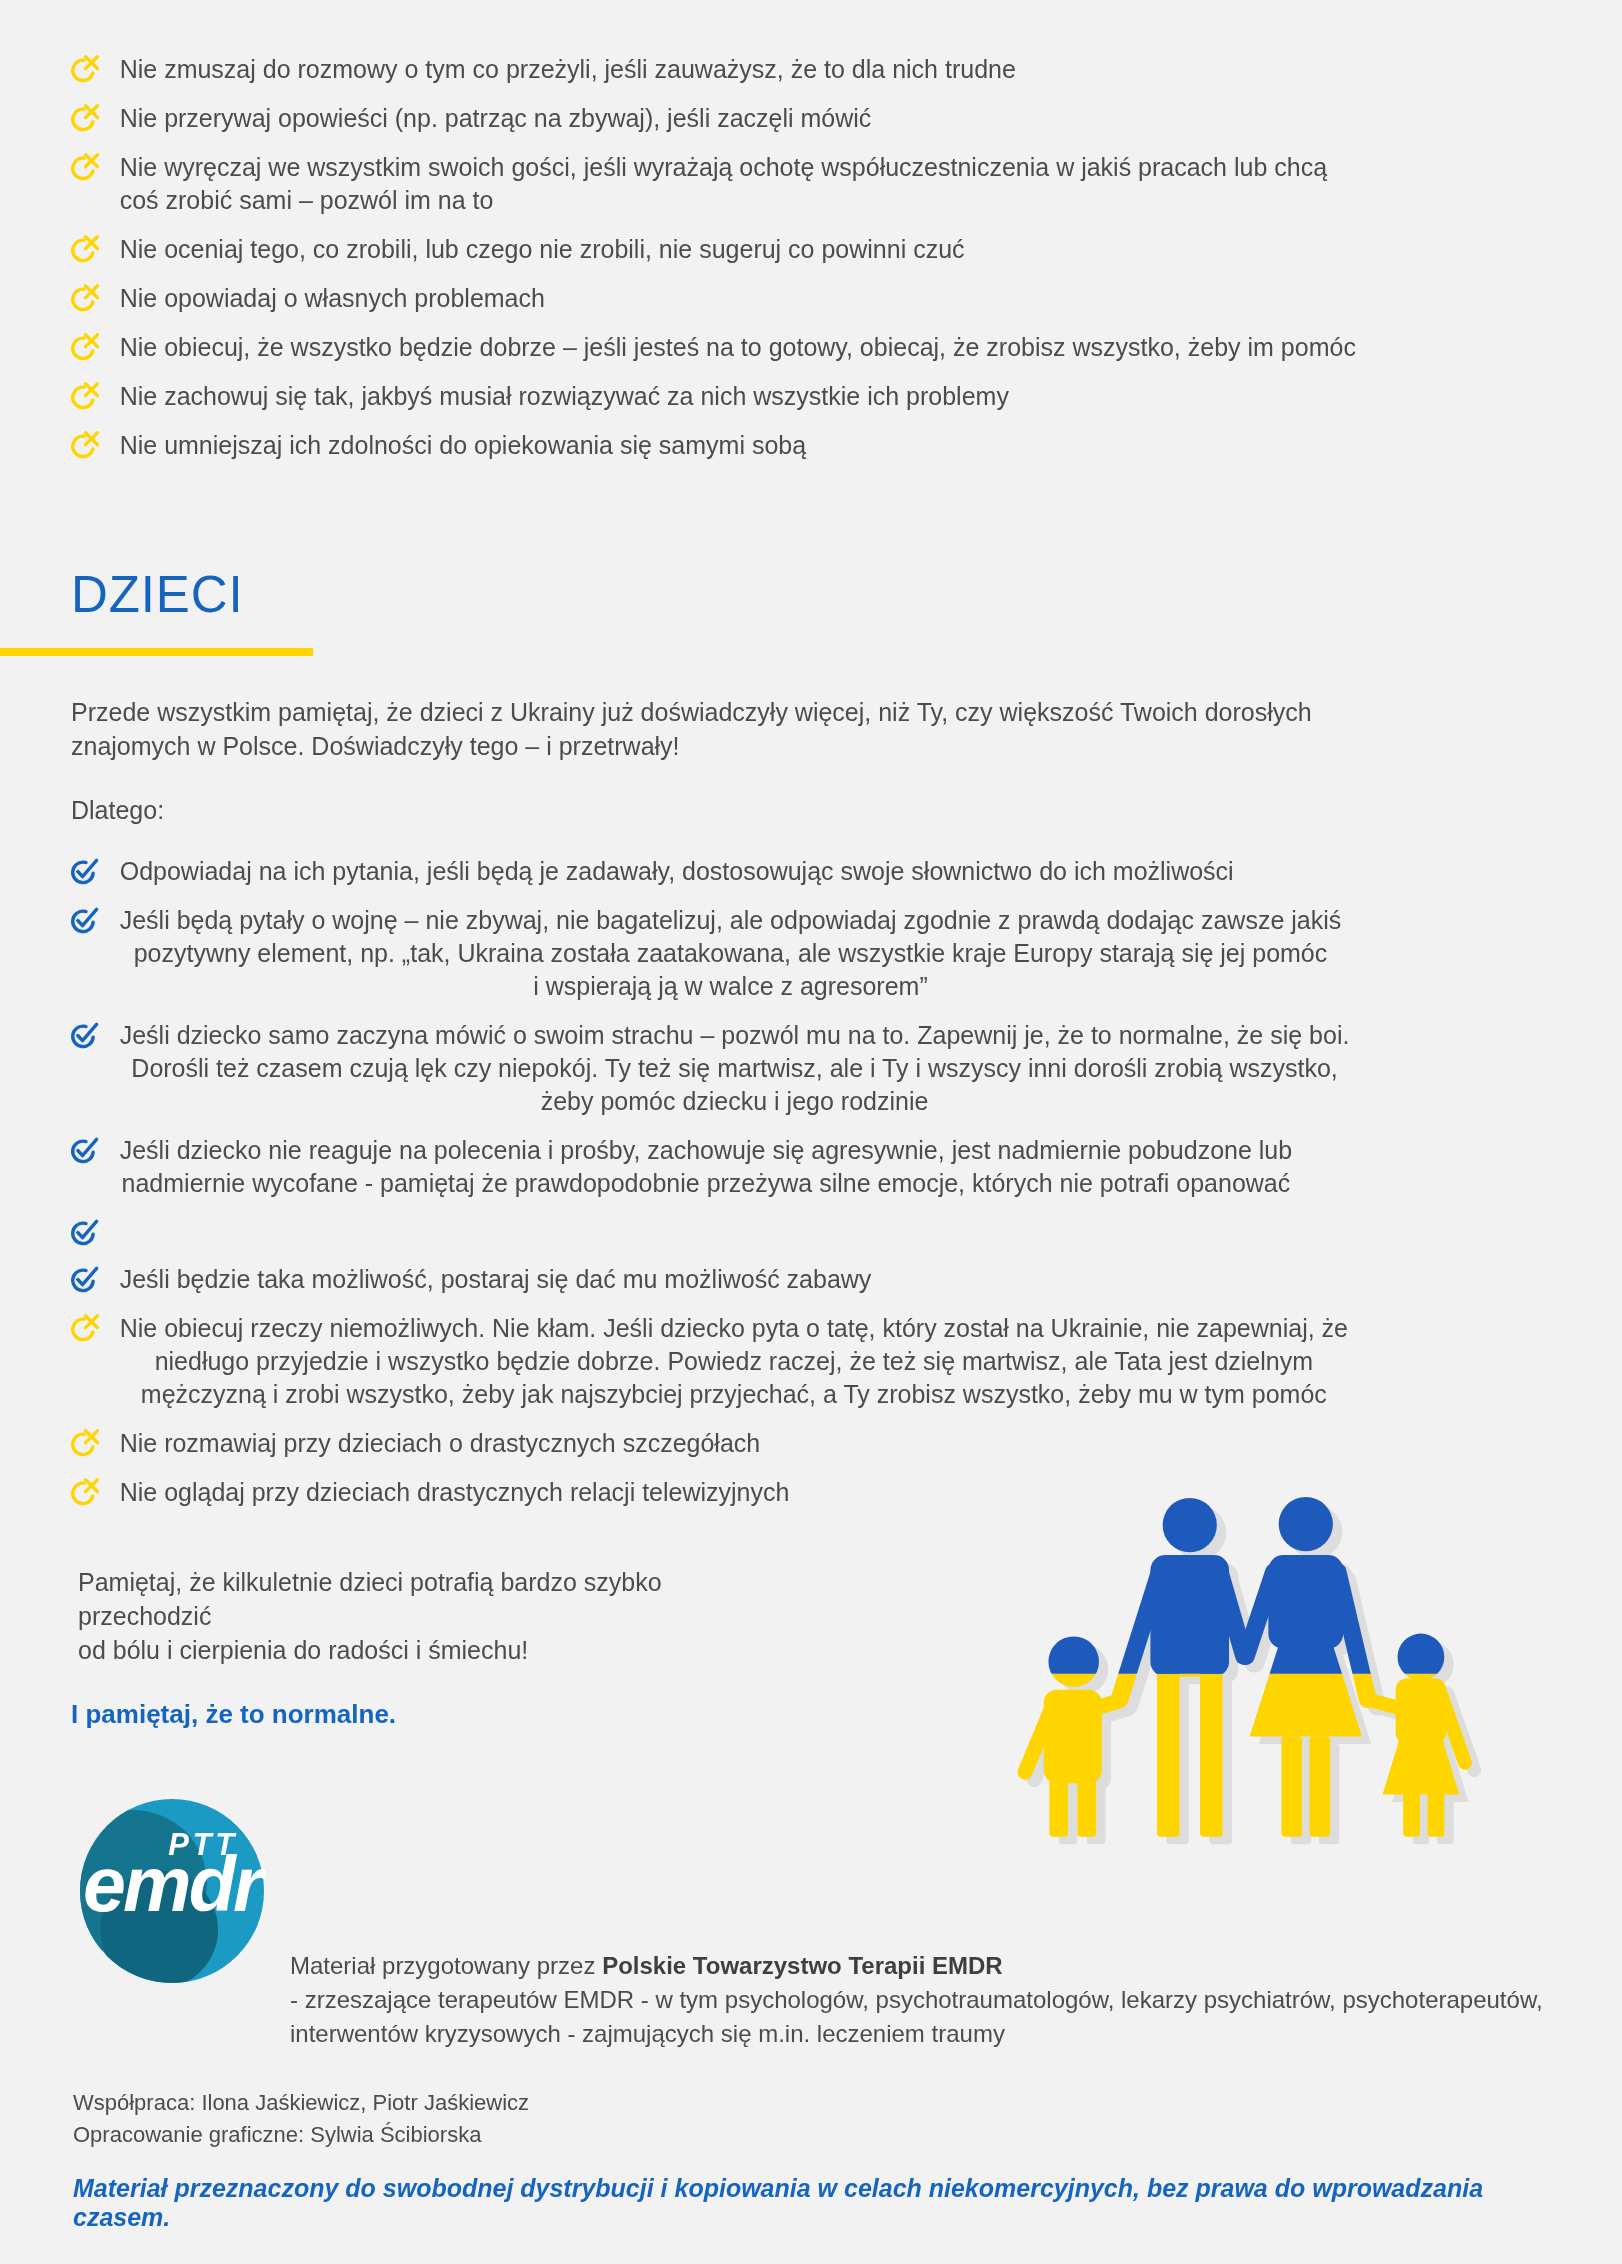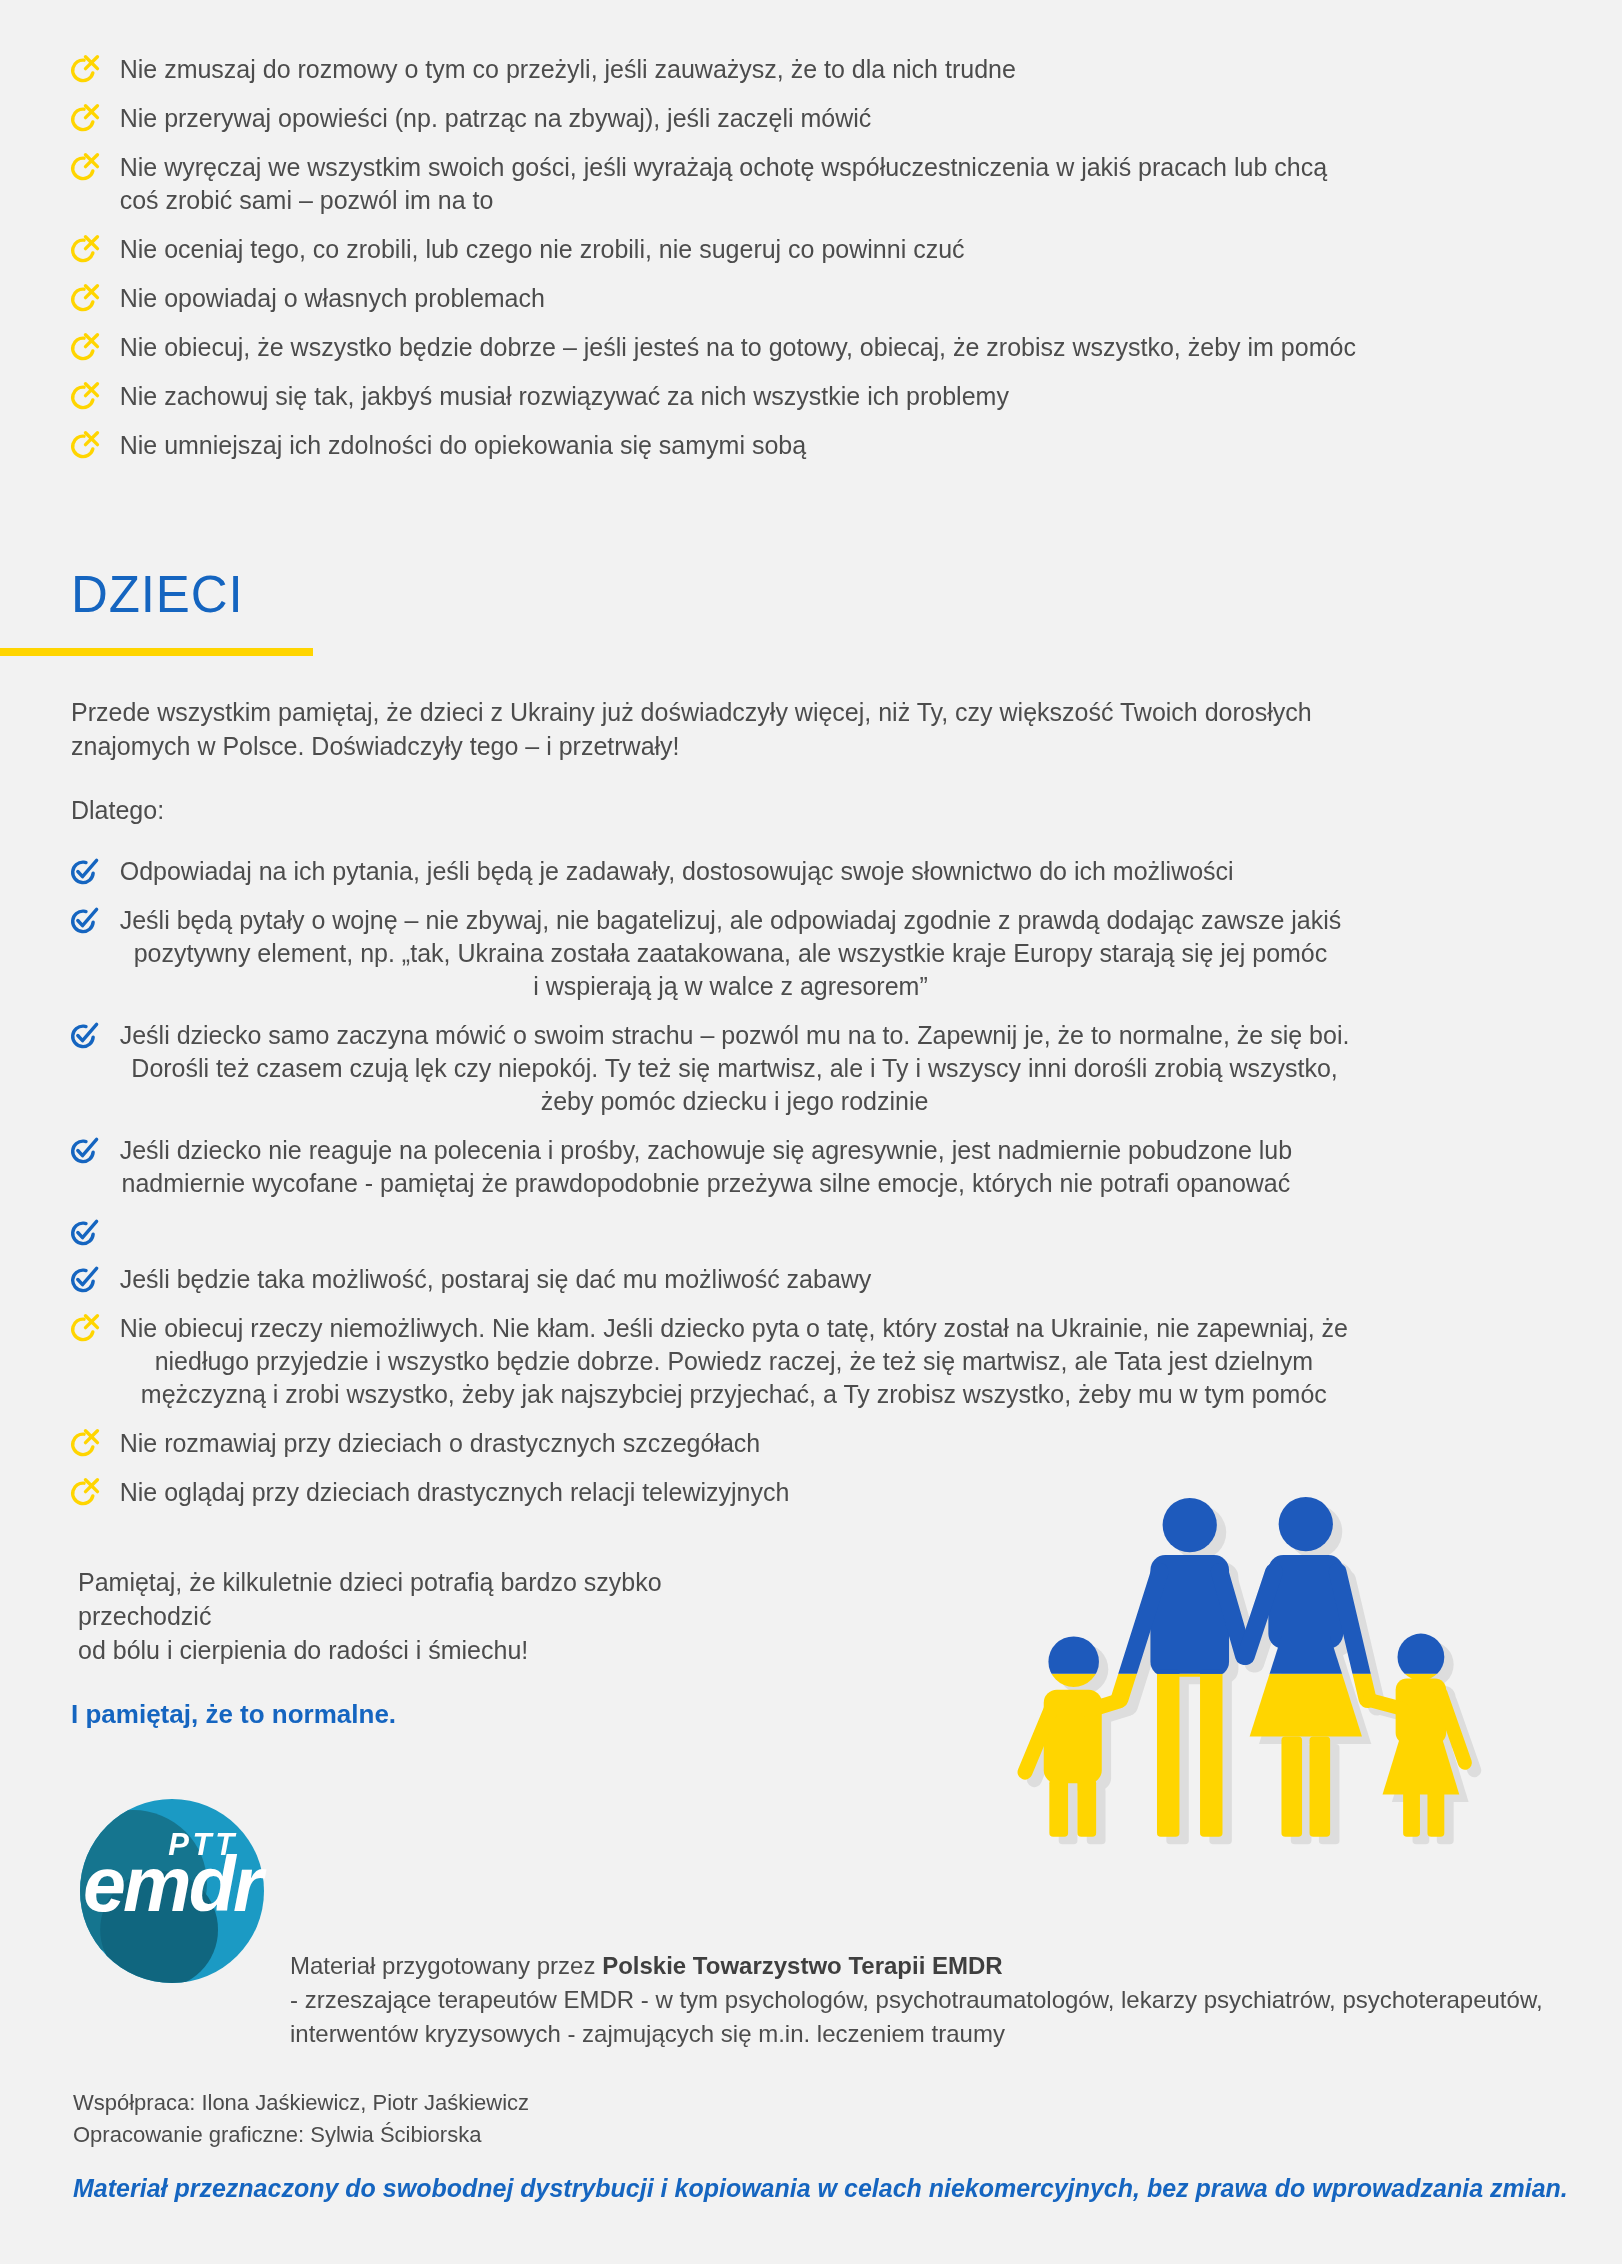--- a/index.html
+++ b/index.html
@@ -351,15 +351,15 @@
   <div class="footer-text">
     <span>Materiał przygotowany przez </span><span class="org">Polskie Towarzystwo Terapii EMDR</span><br>
     <span>- zrzeszające terapeutów EMDR - w tym psychologów, psychotraumatologów, lekarzy psychiatrów, psychoterapeutów, interwentów kryzysowych - zajmujących się m.in. leczeniem traumy</span>
   </div>
 
   <div class="credits">
     <div>Współpraca: Ilona Jaśkiewicz, Piotr Jaśkiewicz</div>
     <div>Opracowanie graficzne: Sylwia Ścibiorska</div>
   </div>
 
-  <div class="license">Materiał przeznaczony do swobodnej dystrybucji i kopiowania w celach niekomercyjnych, bez prawa do wprowadzania zmian.</div>
+  <div class="license">Materiał przeznaczony do swobodnej dystrybucji i kopiowania w celach niekomercyjnych, bez prawa do wprowadzania czasem.</div>
 </div>
 
 
 </body></html>

